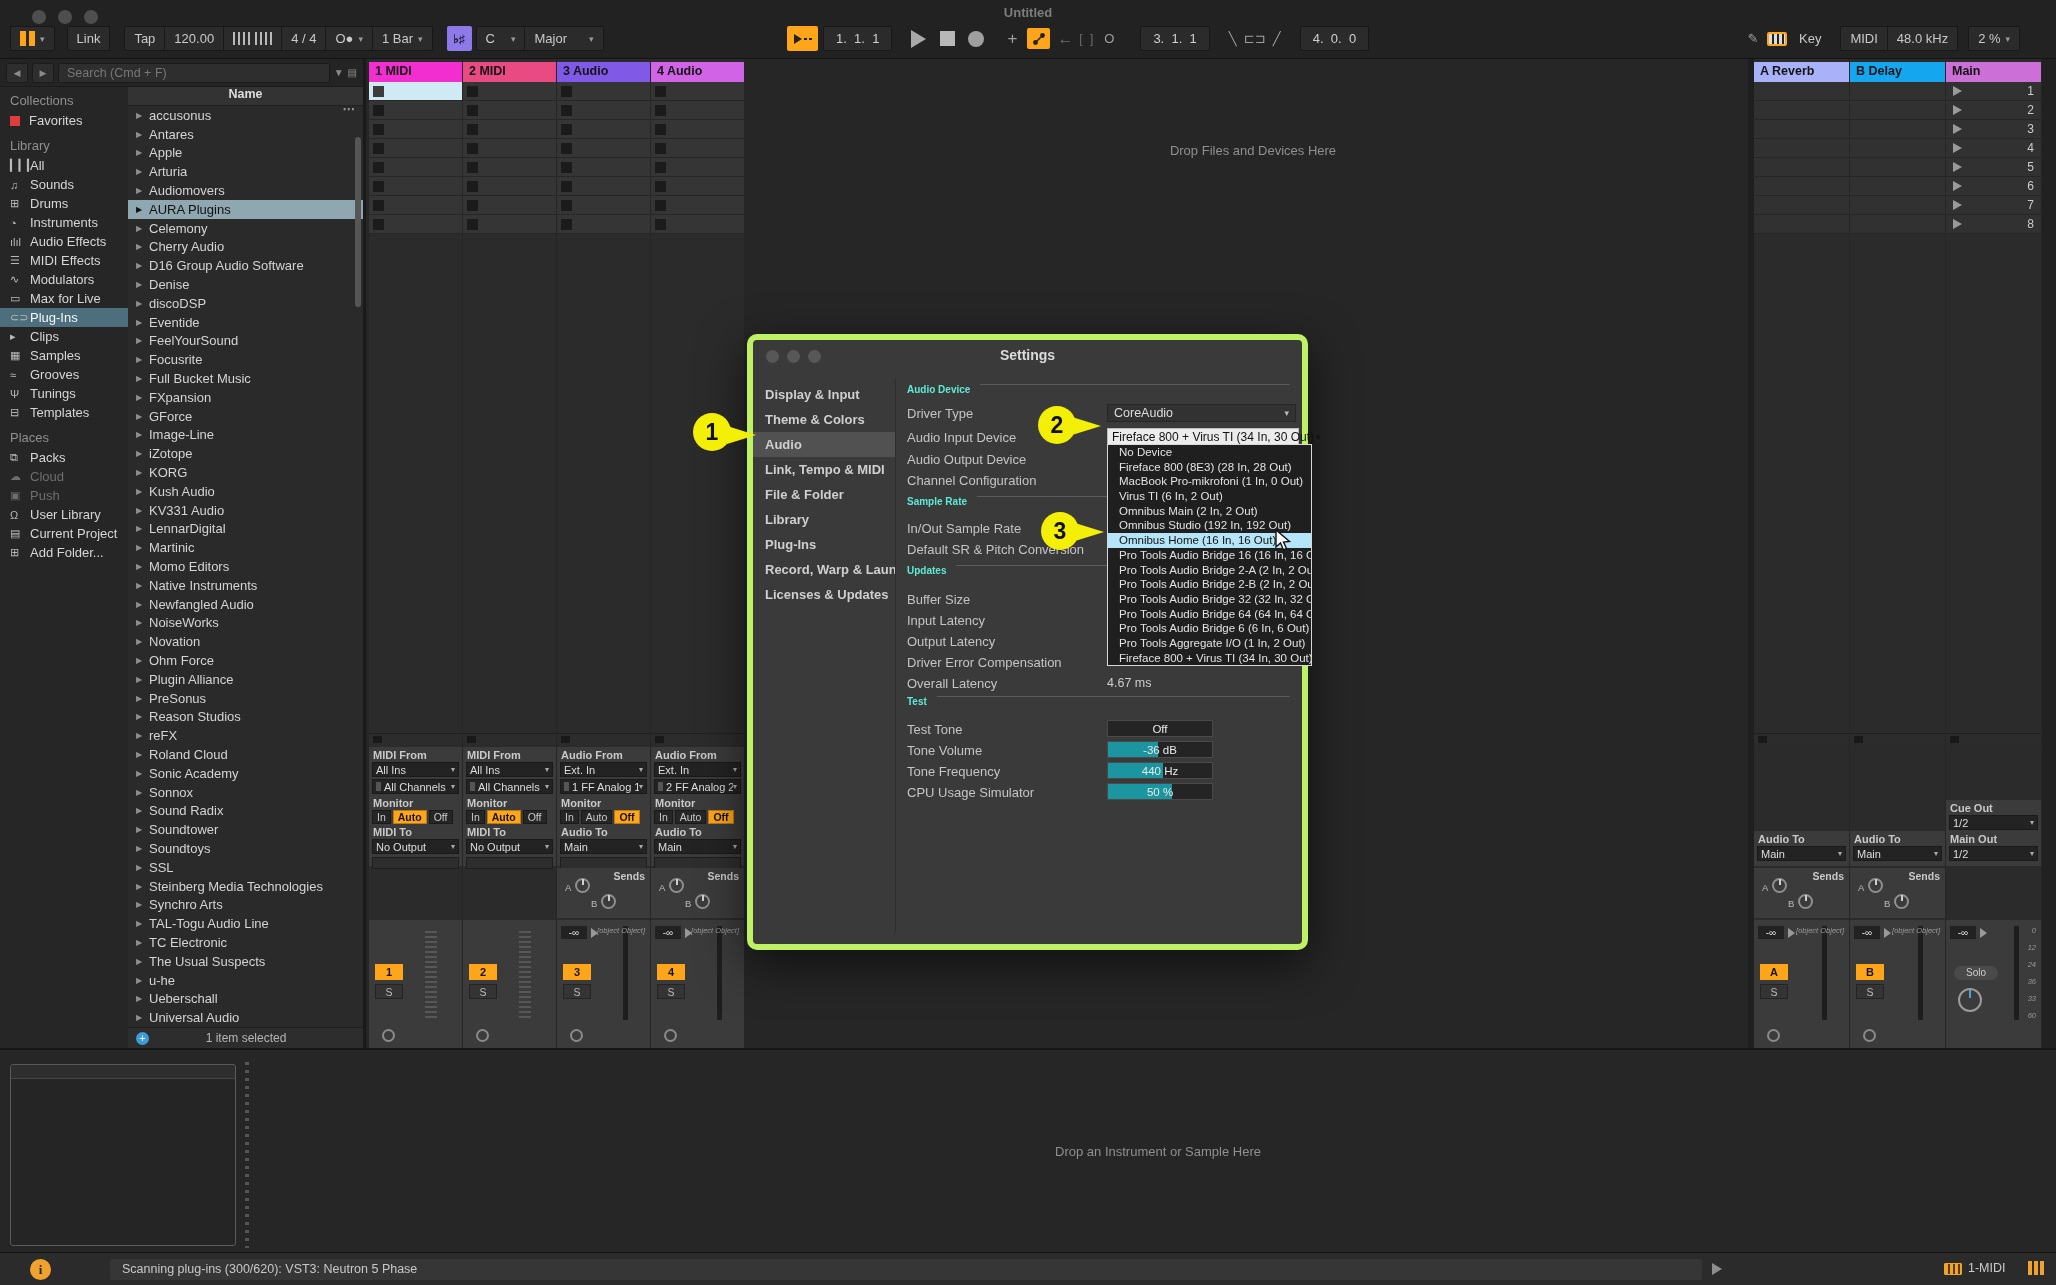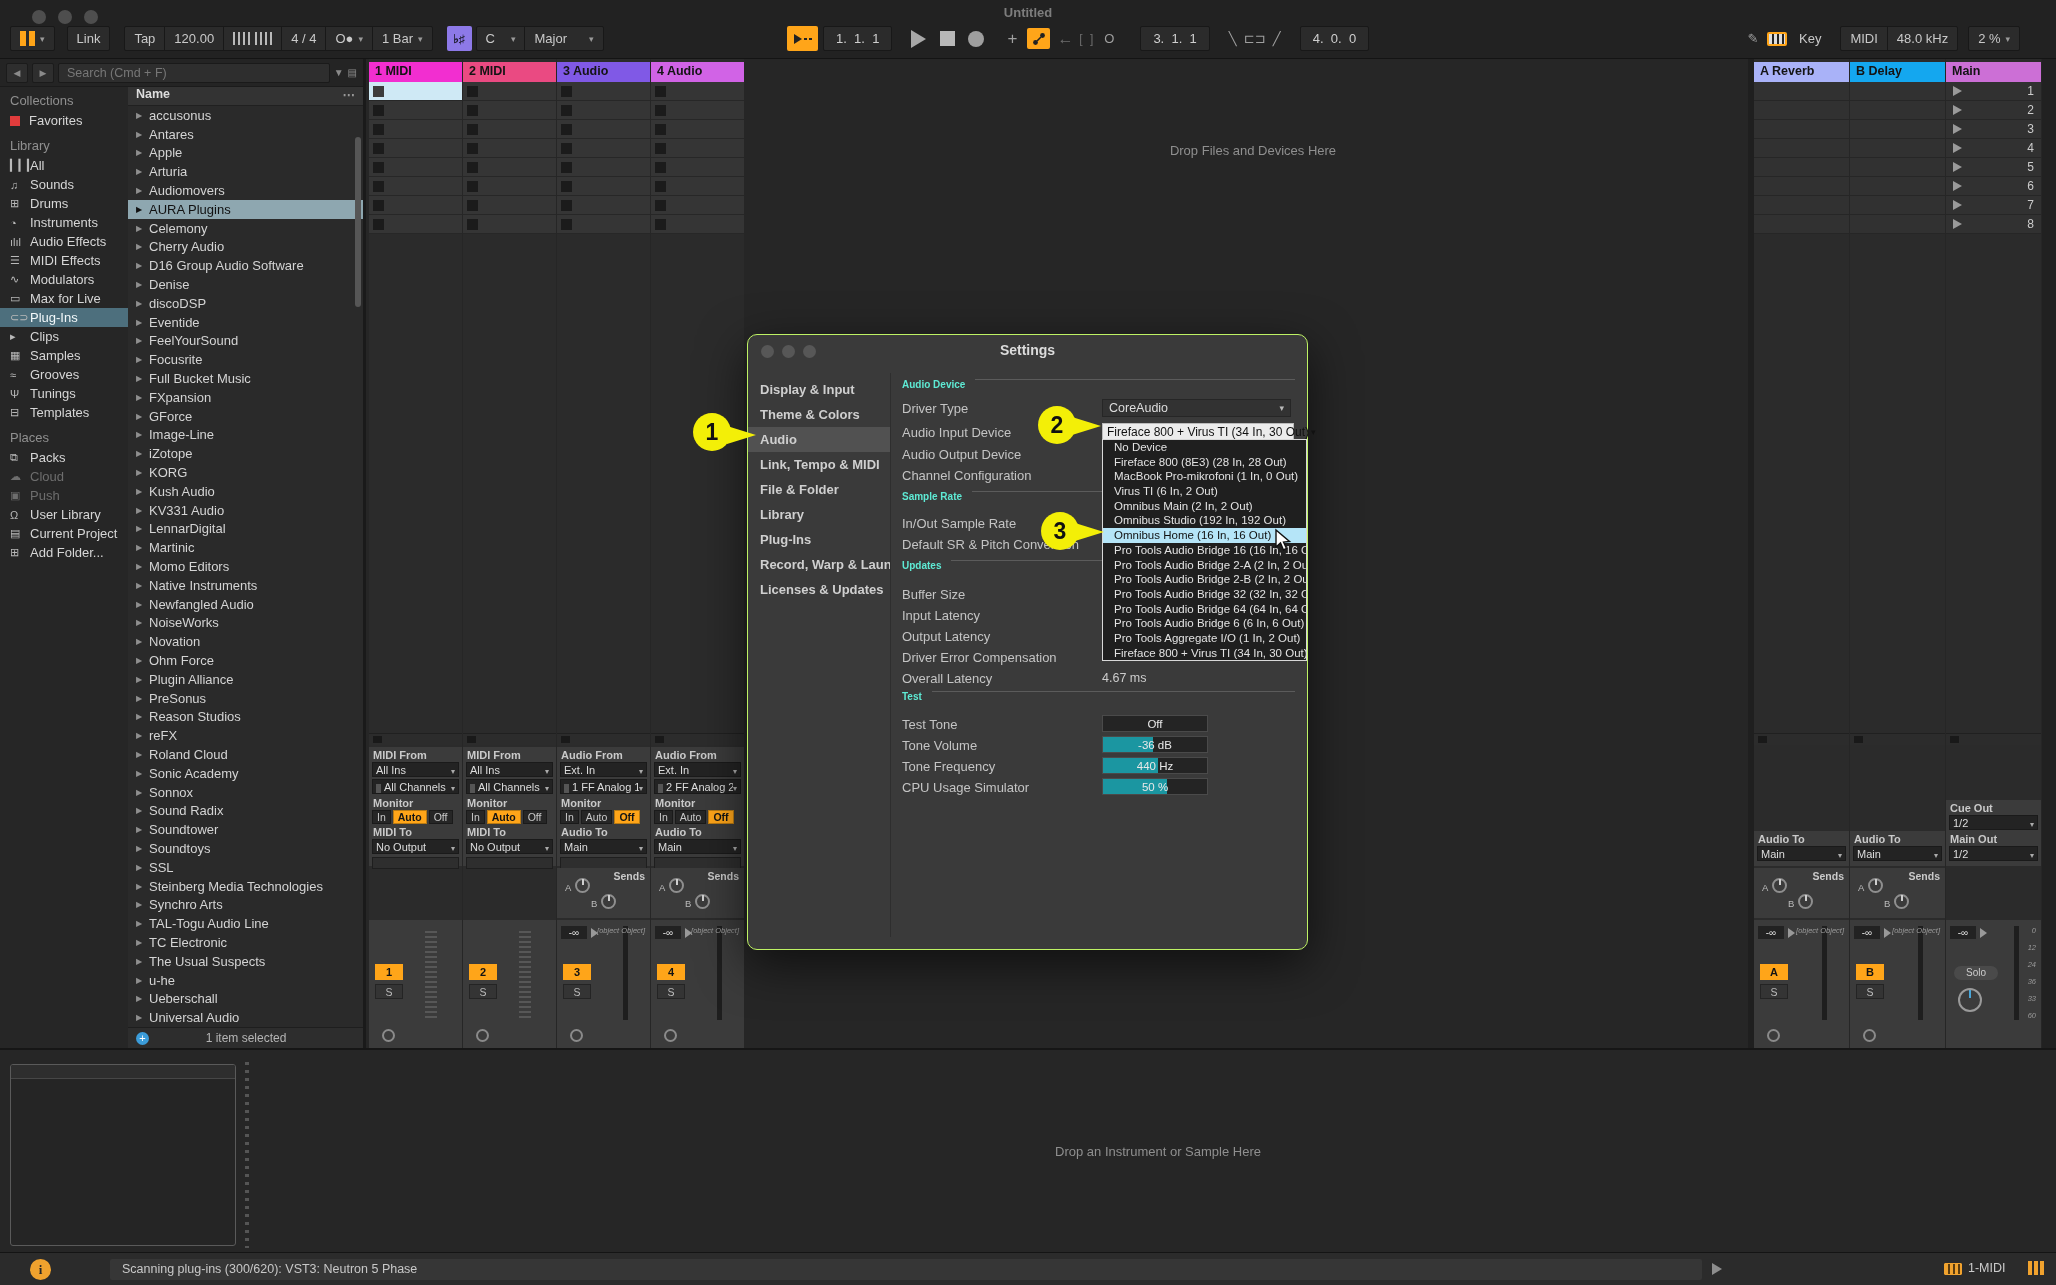--- a/index.html
+++ b/index.html
@@ -44,21 +44,21 @@
   .sidecol { width:128px; background:#262626; padding:6px 0 0 10px; overflow:hidden; }
   .side-h { color:#8f8f8f; font-size:13px; margin:8px 0 3px; }
   .side-h:first-child { margin-top:0; }
   .srow { display:flex; align-items:center; height:19px; color:#d6d6d6; font-size:13px; white-space:nowrap; }
   .srow .ig { width:20px; color:#b9b9b9; font-size:11px; text-align:left; flex:none; }
   .srow.sel { background:#4d6f7d; color:#f2f8fa; margin-left:-10px; padding-left:10px; width:128px; }
   .srow.dim2 { color:#6e6e6e; }
   .srow.dim2 .ig { color:#6e6e6e; }
   .fav-sq { width:10px; height:10px; background:#e03c3c; margin-right:9px; }
   .listcol { flex:1; position:relative; background:#2a2a2a; overflow:hidden; }
-  .namehdr { height:19px; background:#333; border-bottom:1px solid #202020; color:#ddd; font-size:12.5px; font-weight:bold; display:flex; align-items:flex-start; padding:0 8px; }
+  .namehdr { height:19px; background:#333; border-bottom:1px solid #202020; color:#ddd; font-size:12.5px; font-weight:bold; display:flex; align-items:center; padding:0 8px;flex-direction:column; }
   .namehdr .dots3 { margin-left:auto; color:#999; }
   .vendrow { height:18.8px; display:flex; align-items:center; padding-left:8px; color:#d4d4d4; font-size:13px; white-space:nowrap; }
   .vendrow .tri { width:13px; font-size:8px; color:#8f8f8f; flex:none; }
   .vendrow.hl { background:#8ea7b0; color:#111; }
   .vendrow.hl .tri { color:#111; }
   .vscroll { position:absolute; right:2px; top:50px; width:6px; height:170px; background:#565656; border-radius:3px; }
   .listfoot { position:absolute; left:0; right:0; bottom:0; height:21px; background:#2d2d2d; border-top:1px solid #1e1e1e; display:flex; align-items:center; }
   .plusblue { width:13px; height:13px; border-radius:50%; background:#3b9cd9; color:#fff; font-size:11px; line-height:13px; text-align:center; margin-left:8px; }
   .footxt { flex:1; text-align:center; color:#b5b5b5; font-size:12px; margin-right:20px; }
 
@@ -70,21 +70,21 @@
   .thead { height:20px; font-size:12.5px; font-weight:bold; color:#141414; padding:2px 0 0 6px; white-space:nowrap; overflow:hidden; }
   .slot { height:19px; background:#353535; border-bottom:1px solid #272727; display:flex; align-items:center; padding-left:4px; }
   .slot .sq { width:11px; height:11px; background:#1b1b1b; }
   .tcols .tcol:first-child .slots .slot:first-child { background:#cfe9f5; }
   .tcols .tcol:first-child .slots .slot:first-child .sq { background:#3c3c3c; }
   .colspace { flex:1; }
   .stoprow { height:12px; background:#2c2c2c; border-top:1px solid #202020; display:flex; align-items:center; padding-left:4px; }
   .stopsq { width:9px; height:7px; background:#191919; }
   .iobox { height:119px; background:#3b3b3b; margin-top:2px; padding-top:1px; }
   .iolabel { font-size:11px; font-weight:bold; color:#c9c9c9; padding:1px 4px 0; white-space:nowrap; }
-  .combo { height:15px; background:#232323; border:1px solid #1a1a1a; margin:1px 3px 2px; font-size:11px; color:#ddd; display:flex; align-items:flex-end; padding:0 3px; white-space:nowrap; overflow:hidden; }
+  .combo { height:15px; background:#232323; border:1px solid #1a1a1a; margin:1px 3px 2px; font-size:11px; color:#ddd; display:flex; align-items:center; padding:0 3px; white-space:nowrap; overflow:hidden; }
   .combo .cv { flex:1; overflow:hidden; }
   .combo .ca { font-size:8px; color:#aaa; }
   .chk { width:5px; height:9px; background:#555; margin-right:3px; flex:none; }
   .monrow { display:flex; gap:2px; padding:0 3px; margin:1px 0 1px; }
   .mbtn { padding:0 4px; height:14px; line-height:13px; font-size:10.5px; background:#262626; color:#c9c9c9; border:1px solid #1a1a1a; }
   .mbtn.on { background:#ffa519; color:#141414; border-color:#b97a12; font-weight:bold; }
   .trkdelay { height:12px; background:#2e2e2e; border:1px solid #1e1e1e; margin:3px 3px 0; }
   .sends { height:50px; background:#3b3b3b; margin-top:2px; position:relative; visibility:hidden; }
   .tcol.audio .sends, .rcol .sends { visibility:visible; }
   .sendlbl { position:absolute; right:5px; top:2px; font-size:10.5px; font-weight:bold; color:#c9c9c9; }
@@ -129,21 +129,21 @@
   #statusbar { position:absolute; left:0; top:1252px; width:2056px; height:33px; background:#2b2b2b; border-top:1px solid #141414; }
   .infocir { position:absolute; left:30px; top:6px; width:21px; height:21px; border-radius:50%; background:#f0a22e; color:#272727; font-weight:bold; font-size:13px; text-align:center; line-height:21px; font-family:"Liberation Serif",serif; }
   .statmsg { position:absolute; left:110px; top:6px; width:1592px; height:21px; background:#363636; border-radius:2px; color:#c8c8c8; font-size:12.5px; line-height:21px; padding-left:12px; }
   .statplay { position:absolute; left:1712px; top:10px; width:0; height:0; border-left:10px solid #8d8d8d; border-top:6px solid transparent; border-bottom:6px solid transparent; }
   .midibadge { position:absolute; left:1968px; top:8px; color:#ccc; font-size:12.5px; }
   .statpiano { position:absolute; left:1944px; top:10px; width:18px; height:12px; background:repeating-linear-gradient(90deg,#f0a22e 0 3px,#5a3c10 3px 5px); border:1px solid #f0a22e; border-radius:1px; }
   .statbars { position:absolute; left:2028px; top:8px; display:flex; gap:2px; }
   .statbars i { width:4px; height:14px; background:#f0a22e; }
 
   
-  #dialog { position:absolute; left:747px; top:334px; width:561px; height:616px; background:#3a3a3a; border:1px solid #bef264; border-radius:10px; box-shadow:0 14px 48px rgba(0,0,0,.6); z-index:40; }
+  #dialog { position:absolute; left:747px; top:334px; width:561px; height:616px; background:#3a3a3a; border:6px solid #bef264; border-radius:10px; box-shadow:0 14px 48px rgba(0,0,0,.6); z-index:40; }
   .dlg-dots { position:absolute; left:13px; top:10px; display:flex; gap:8px; }
   .dlg-dot { width:13px; height:13px; border-radius:50%; background:#575757; }
   .dlg-title { position:absolute; left:0; right:0; top:7px; text-align:center; color:#dcdcdc; font-weight:bold; font-size:14px; }
   .dlg-nav { position:absolute; left:0; top:38px; width:143px; bottom:12px; border-right:1px solid #2e2e2e; padding-top:4px; }
   .navrow { height:25px; line-height:25px; padding-left:12px; color:#cfcfcf; font-size:13px; font-weight:bold; white-space:nowrap; overflow:hidden; }
   .navrow.sel { background:#515151; }
   .dlg-content { position:absolute; left:0; top:0; right:0; bottom:0; }
   .sechdr { position:absolute; left:154px; right:12px; display:flex; color:#5eead4; font-size:10px; font-weight:bold; }
   .sechdr .line { flex:1; height:1px; background:#5b5b5b; margin-left:10px; }
   .setrow { position:absolute; left:154px; right:12px; height:18px; }

